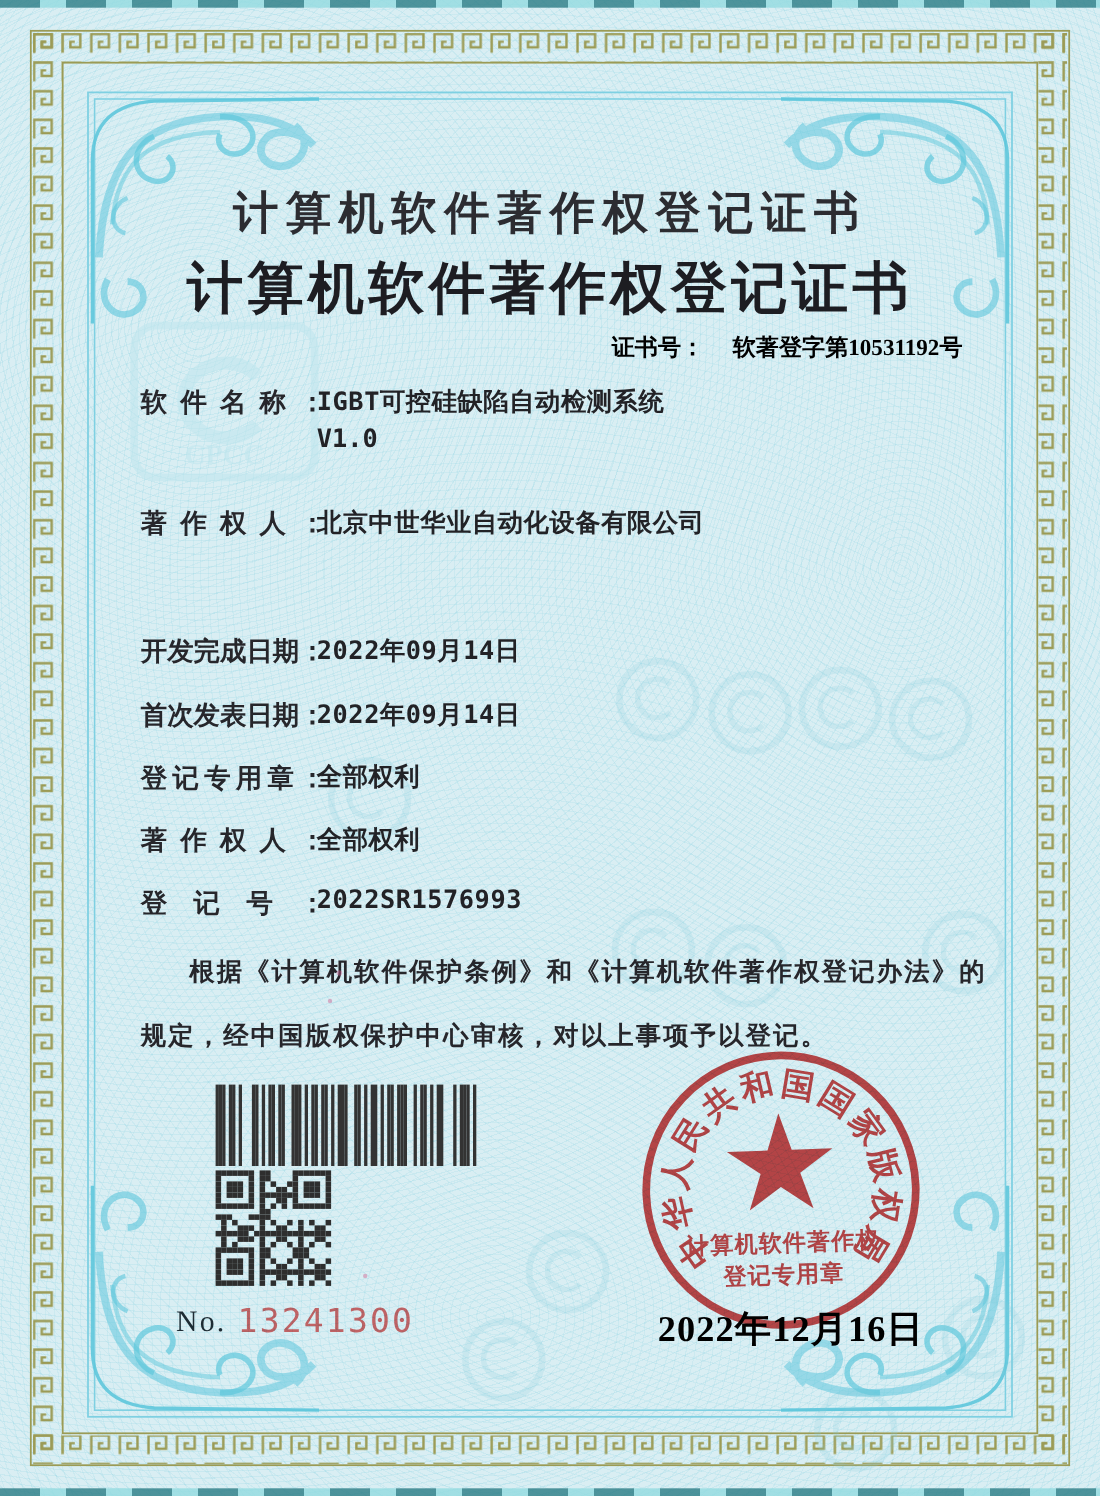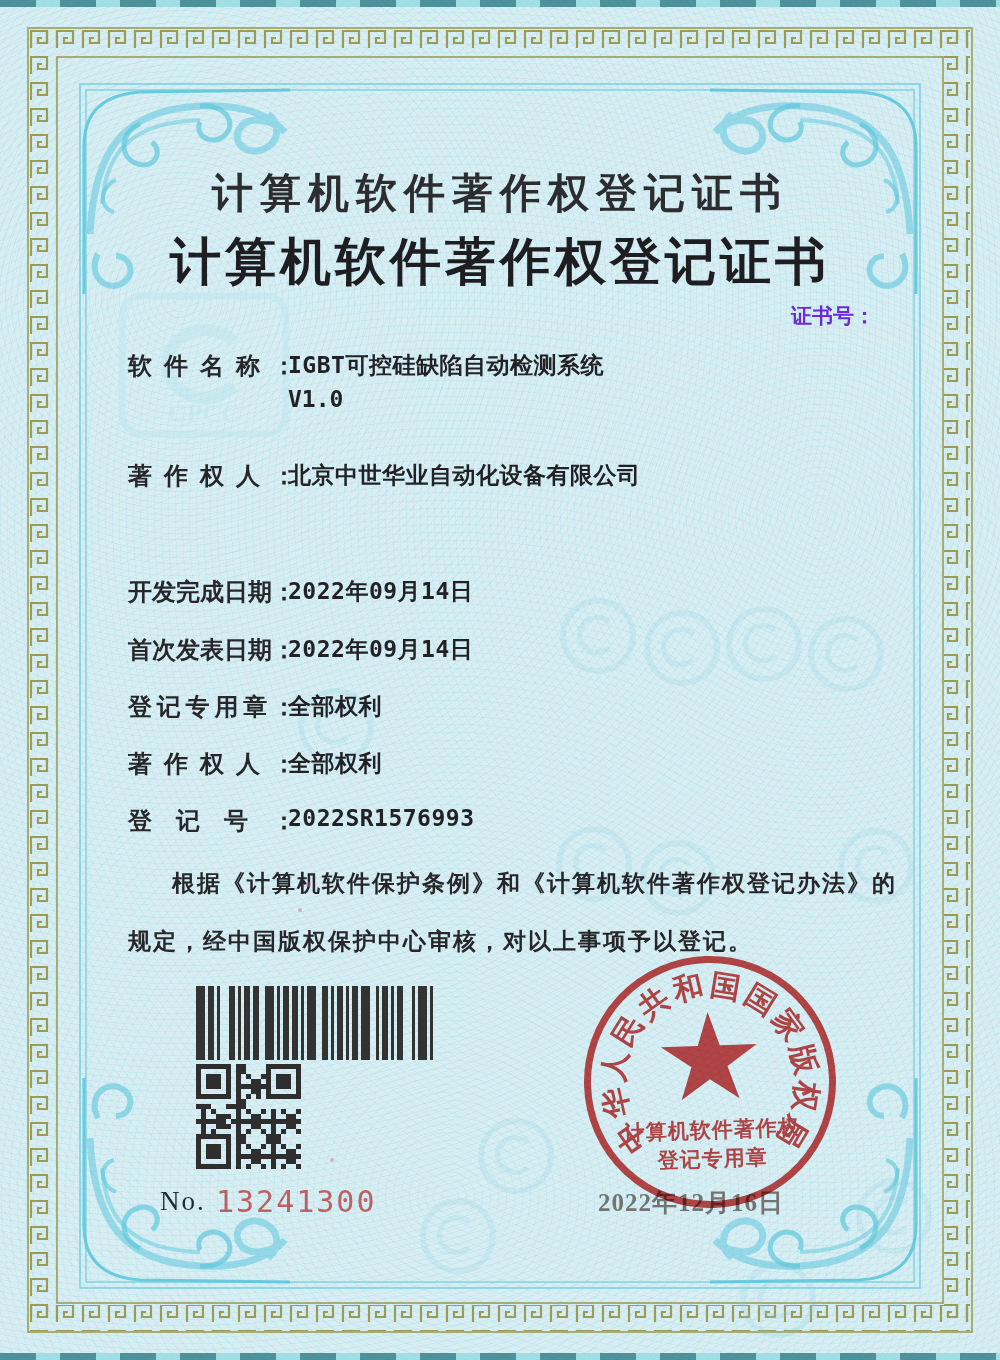--- a/index.html
+++ b/index.html
@@ -16,21 +16,21 @@
     background:repeating-linear-gradient(90deg,#2a7c85 0 36px,#93dbe0 36px 60px);opacity:.8;}
   .edge-top{top:0;}
   .edge-bottom{bottom:0;}
   svg.frame{position:absolute;left:0;top:0;pointer-events:none;}
 
   .authority{position:absolute;top:166px;left:0;width:100%;text-align:center;
     font-size:41px;font-weight:700;letter-spacing:7px;color:#2c2c31;}
   .cert-title{position:absolute;top:228px;left:0;width:100%;text-align:center;
     font-size:51px;font-weight:900;letter-spacing:4px;color:#1d1d22;}
   .certno-line{position:absolute;top:302px;right:125px;display:flex;gap:26px;
-    font-size:21px;font-weight:700;color:#6d28d9;align-items:center;}
+    font-size:21px;font-weight:700;color:#000000;align-items:center;}
 
   .field-row{position:absolute;left:128px;height:34px;color:#26262b;}
   .field-label{display:inline-block;width:168px;font-size:24px;font-weight:700;
     text-align:justify;text-align-last:justify;vertical-align:top;color:#26262b;}
   .field-value{position:absolute;left:160px;top:0;white-space:nowrap;
     font-family:"DejaVu Sans Mono","Liberation Mono",monospace;
     font-size:23px;font-weight:600;color:#222226;letter-spacing:.5px;}
   .field-row .field-value{left:160px;}
   .row-sw  {top:350px;} .row-auth{top:460px;} .row-dev {top:576px;}
   .row-pub {top:634px;} .row-acq {top:691px;} .row-scope{top:748px;} .row-reg{top:805px;}
@@ -54,22 +54,22 @@
 
   .seal{position:absolute;left:584px;top:956px;width:252px;height:252px;mix-blend-mode:multiply;opacity:.93;transform:rotate(-2deg);}
   .seal-ring{position:absolute;inset:0;border:7px solid #cf3b3b;border-radius:50%;}
   .seal-star{position:absolute;left:76px;top:56px;width:100px;height:96px;background:#cf3b3b;
     clip-path:polygon(50% 0%,61% 35%,98% 35%,68% 57%,79% 91%,50% 70%,21% 91%,32% 57%,2% 35%,39% 35%);}
   .ring-char{position:absolute;left:50%;top:50%;font-size:30px;font-weight:800;color:#cf3b3b;
     font-family:"Liberation Serif","DejaVu Serif",serif;}
   .seal-line{position:absolute;left:0;width:100%;text-align:center;color:#cf3b3b;
     font-size:21px;font-weight:800;letter-spacing:1px;}
   .seal-line1{top:160px;} .seal-line2{top:189px;}
-  .issue-date{position:absolute;left:598px;top:1186px;font-size:25px;font-weight:700;
-    color:#737373;letter-spacing:1px;}
+  .issue-date{position:absolute;left:598px;top:1186px;font-size:33px;font-weight:700;
+    color:#000000;letter-spacing:1px;}
 
   .gmark{position:absolute;width:64px;height:64px;border-radius:50%;
     border:6px solid rgba(135,205,220,.20);}
   .gmark .inner{width:30px;height:30px;margin:11px;border-radius:50%;
     border:5px solid rgba(135,205,220,.20);border-right-color:transparent;}
   .speck{position:absolute;border-radius:50%;background:rgba(205,95,145,.45);}
 </style>
 </head>
 <body>
 
@@ -145,20 +145,21 @@
 <svg class="cpcc-mark" width="176" height="150">
   <rect x="6" y="6" width="164" height="138" rx="20" fill="none" stroke="#bfe6ee" stroke-width="7"></rect>
   <path d="M118,52 A38,34 0 1 0 118,96" fill="none" stroke="#bfe6ee" stroke-width="12"></path>
   <text x="88" y="132" text-anchor="middle" font-size="26" font-weight="bold" fill="#bfe6ee">CPCC</text>
 </svg>
 
 <div class="authority">计算机软件著作权登记证书</div>
 <div class="cert-title">计算机软件著作权登记证书</div>
 <div class="certno-line">
   <span>证书号：</span>
+  <span>软著登字第10531192号</span>
 </div>
 
 <div class="field-row row-sw">
   <span class="field-label">软件名称：</span>
   <span class="field-value">IGBT可控硅缺陷自动检测系统</span>
   <span class="value2">V1.0</span>
 </div>
 <div class="field-row row-auth">
   <span class="field-label">著作权人：</span>
   <span class="field-value">北京中世华业自动化设备有限公司</span>

